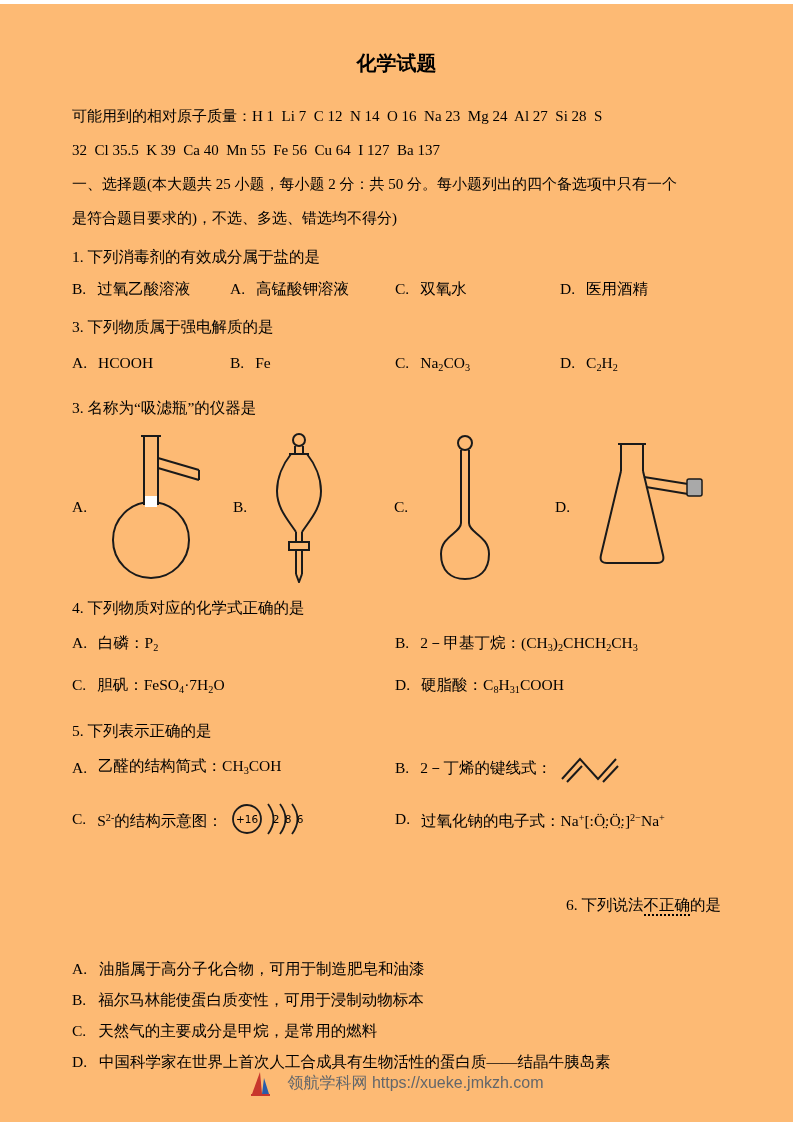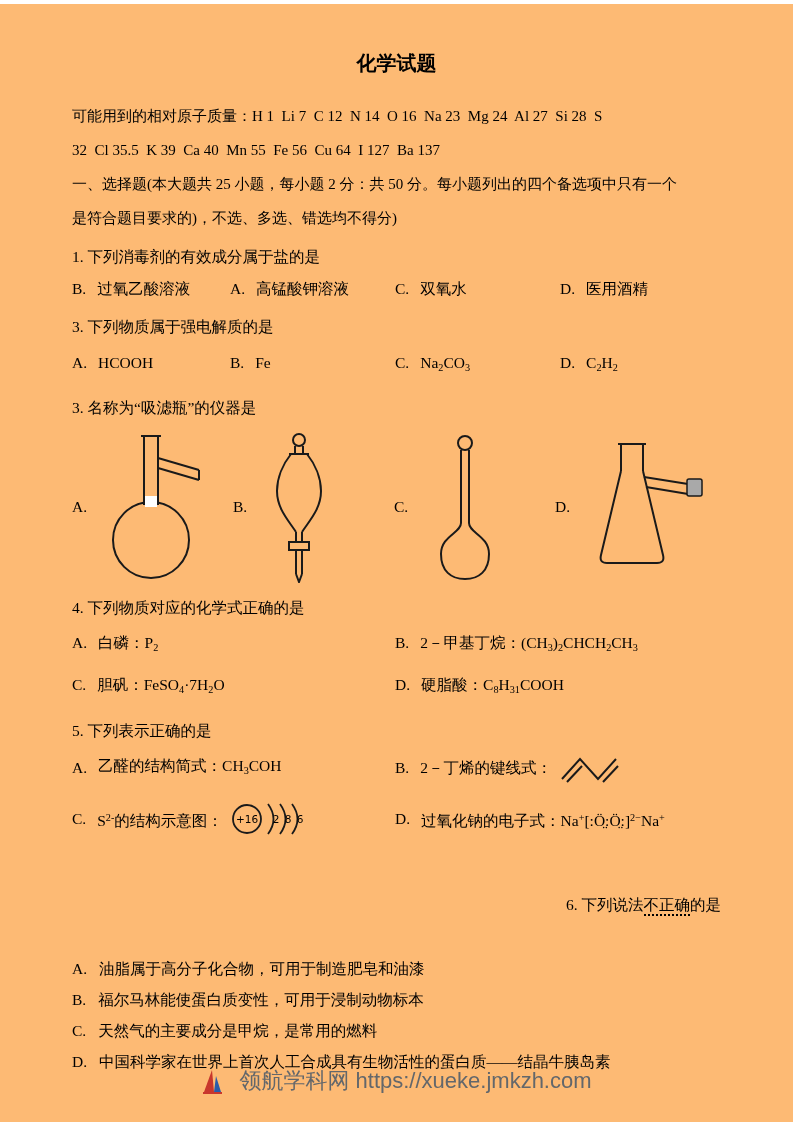--- a/index.html
+++ b/index.html
@@ -31,21 +31,21 @@
   .appar svg { display: block; }
   .glass { stroke: #1a1a1a; stroke-width: 2; fill: none; }
   .q6opt { line-height: 31px; white-space: nowrap; }
   .q6opt .lab { margin-right: 12px; }
   .emph { border-bottom: 2px dotted #000; padding-bottom: 1px; }
   .inline-svg { margin-left: 6px; }
   svg text { font-family: "DejaVu Sans", sans-serif; fill: #000; }
   .footer {
     position: absolute; left: 0; right: 0; bottom: 30px;
     display: flex; align-items: center; justify-content: center; gap: 16px;
-    color: #63676b; font-size: 22px;
+    color: #63676b; font-size: 16px;
     font-family: "Liberation Sans", "DejaVu Sans", sans-serif;
   }
 </style>
 </head>
 <body>
 
 <div class="page">
   <div class="content">
 
     <div class="title">化学试题</div>

